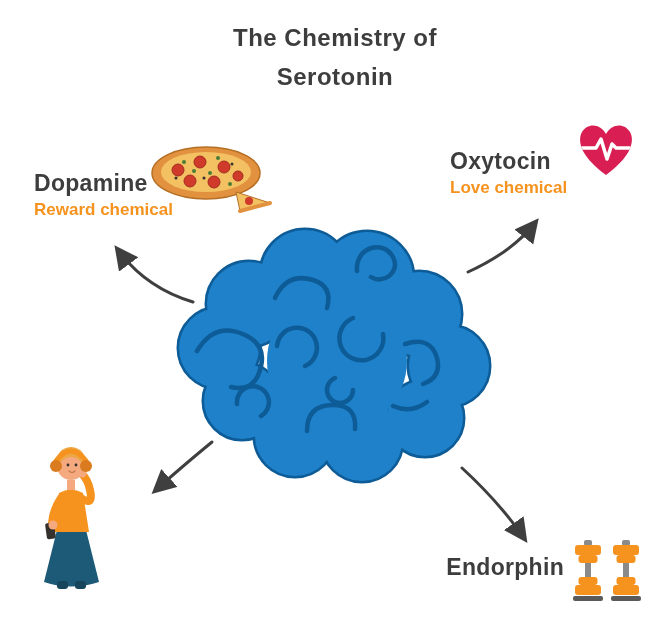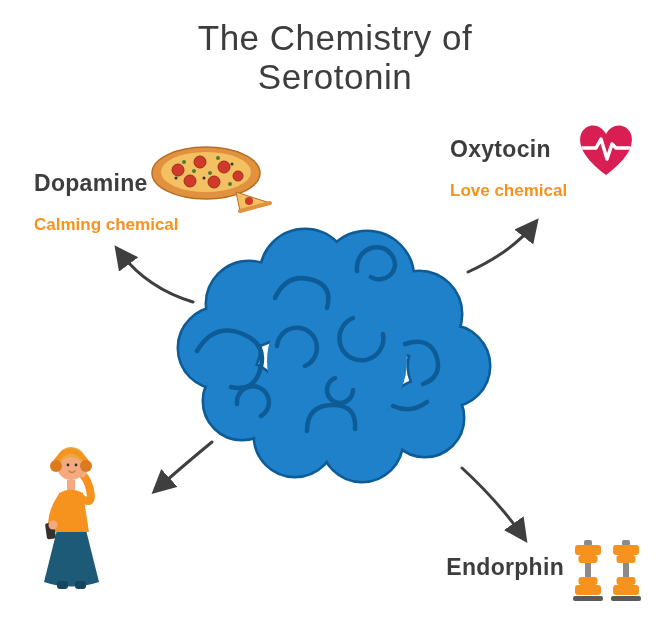--- a/index.html
+++ b/index.html
@@ -18,36 +18,36 @@
   .canvas{
     position:relative;
     width:670px;height:624px;
     background:#ffffff;
     overflow:hidden;
   }
   .title{
     position:absolute;left:0;right:0;top:18px;
     text-align:center;
     color:var(--c-title);
-    font-weight:normal;
-    font-size:35px;
+    font-weight:bold;
+    font-size:24px;
     line-height:39px;
     letter-spacing:0.5px;
   }
   .label{position:absolute;}
   .label .name{
     font-size:23px;font-weight:bold;color:var(--c-name);
     letter-spacing:0.3px;
   }
   .label .desc{
-    margin-top:18px;
+    margin-top:3px;
     font-size:17px;font-weight:bold;color:var(--c-desc);
   }
   .label-dopamine{left:34px;top:170px;}
-  .label-oxytocin{left:450px;top:136px;}
+  .label-oxytocin{left:450px;top:148px;}
   .label-serotonin{left:104px;top:506px;}
   .label-endorphin{right:106px;top:554px;text-align:center;}
 
   .icon-wrap{position:absolute;}
   .pizza-pos{left:148px;top:142px;}
   .heart-pos{left:574px;top:118px;}
   .person-pos{left:24px;top:430px;}
   .dumbbells-pos{left:573px;top:540px;}
   .brain-pos{left:156px;top:226px;}
   .arrows-pos{left:0;top:0;pointer-events:none;}
@@ -121,21 +121,21 @@
       </marker>
     </defs>
     <path class="arrow" marker-end="url(#ah)" d="M 193 302 Q 146 288 118 250"></path>
     <path class="arrow" marker-end="url(#ah)" d="M 468 272 Q 512 252 535 223"></path>
     <path class="arrow" marker-end="url(#ah)" d="M 212 442 Q 178 470 156 490"></path>
     <path class="arrow" marker-end="url(#ah)" d="M 462 468 Q 499 502 524 538"></path>
   </svg>
 
   <div class="label label-dopamine">
     <div class="name">Dopamine</div>
-    <div class="desc">Calming chemical</div>
+    <div class="desc">Reward chemical</div>
   </div>
   <div class="icon-wrap pizza-pos">
     <svg width="126" height="76" viewBox="0 0 126 76">
       <ellipse cx="58" cy="31" rx="54" ry="26" fill="#e2923f" stroke="#b56f25" stroke-width="1.5"></ellipse>
       <ellipse cx="58" cy="30" rx="45" ry="20" fill="#f3c162"></ellipse>
       <g fill="#cf3a2a" stroke="#a32c1f" stroke-width="1">
         <circle cx="30" cy="28" r="6"></circle>
           <circle cx="52" cy="20" r="6"></circle>
         <circle cx="76" cy="25" r="6"></circle>
           <circle cx="42" cy="39" r="6"></circle>

